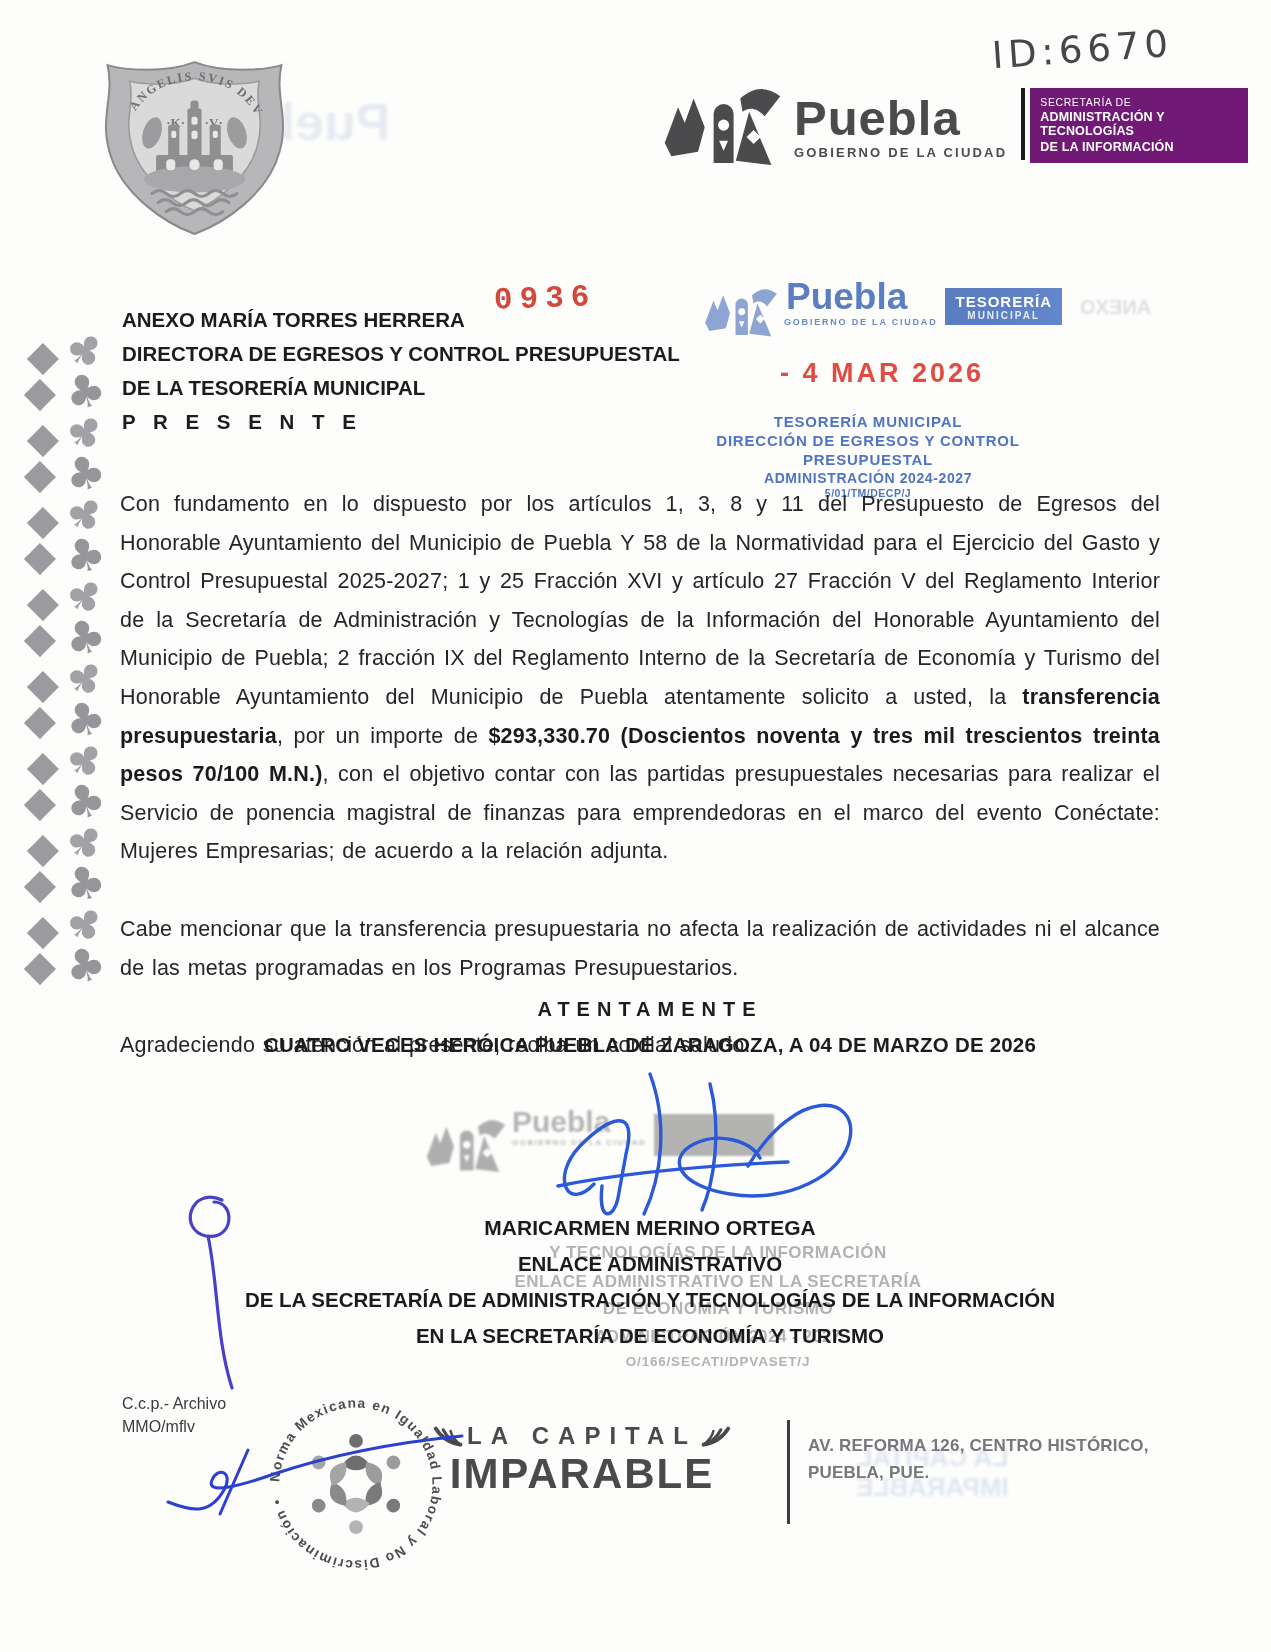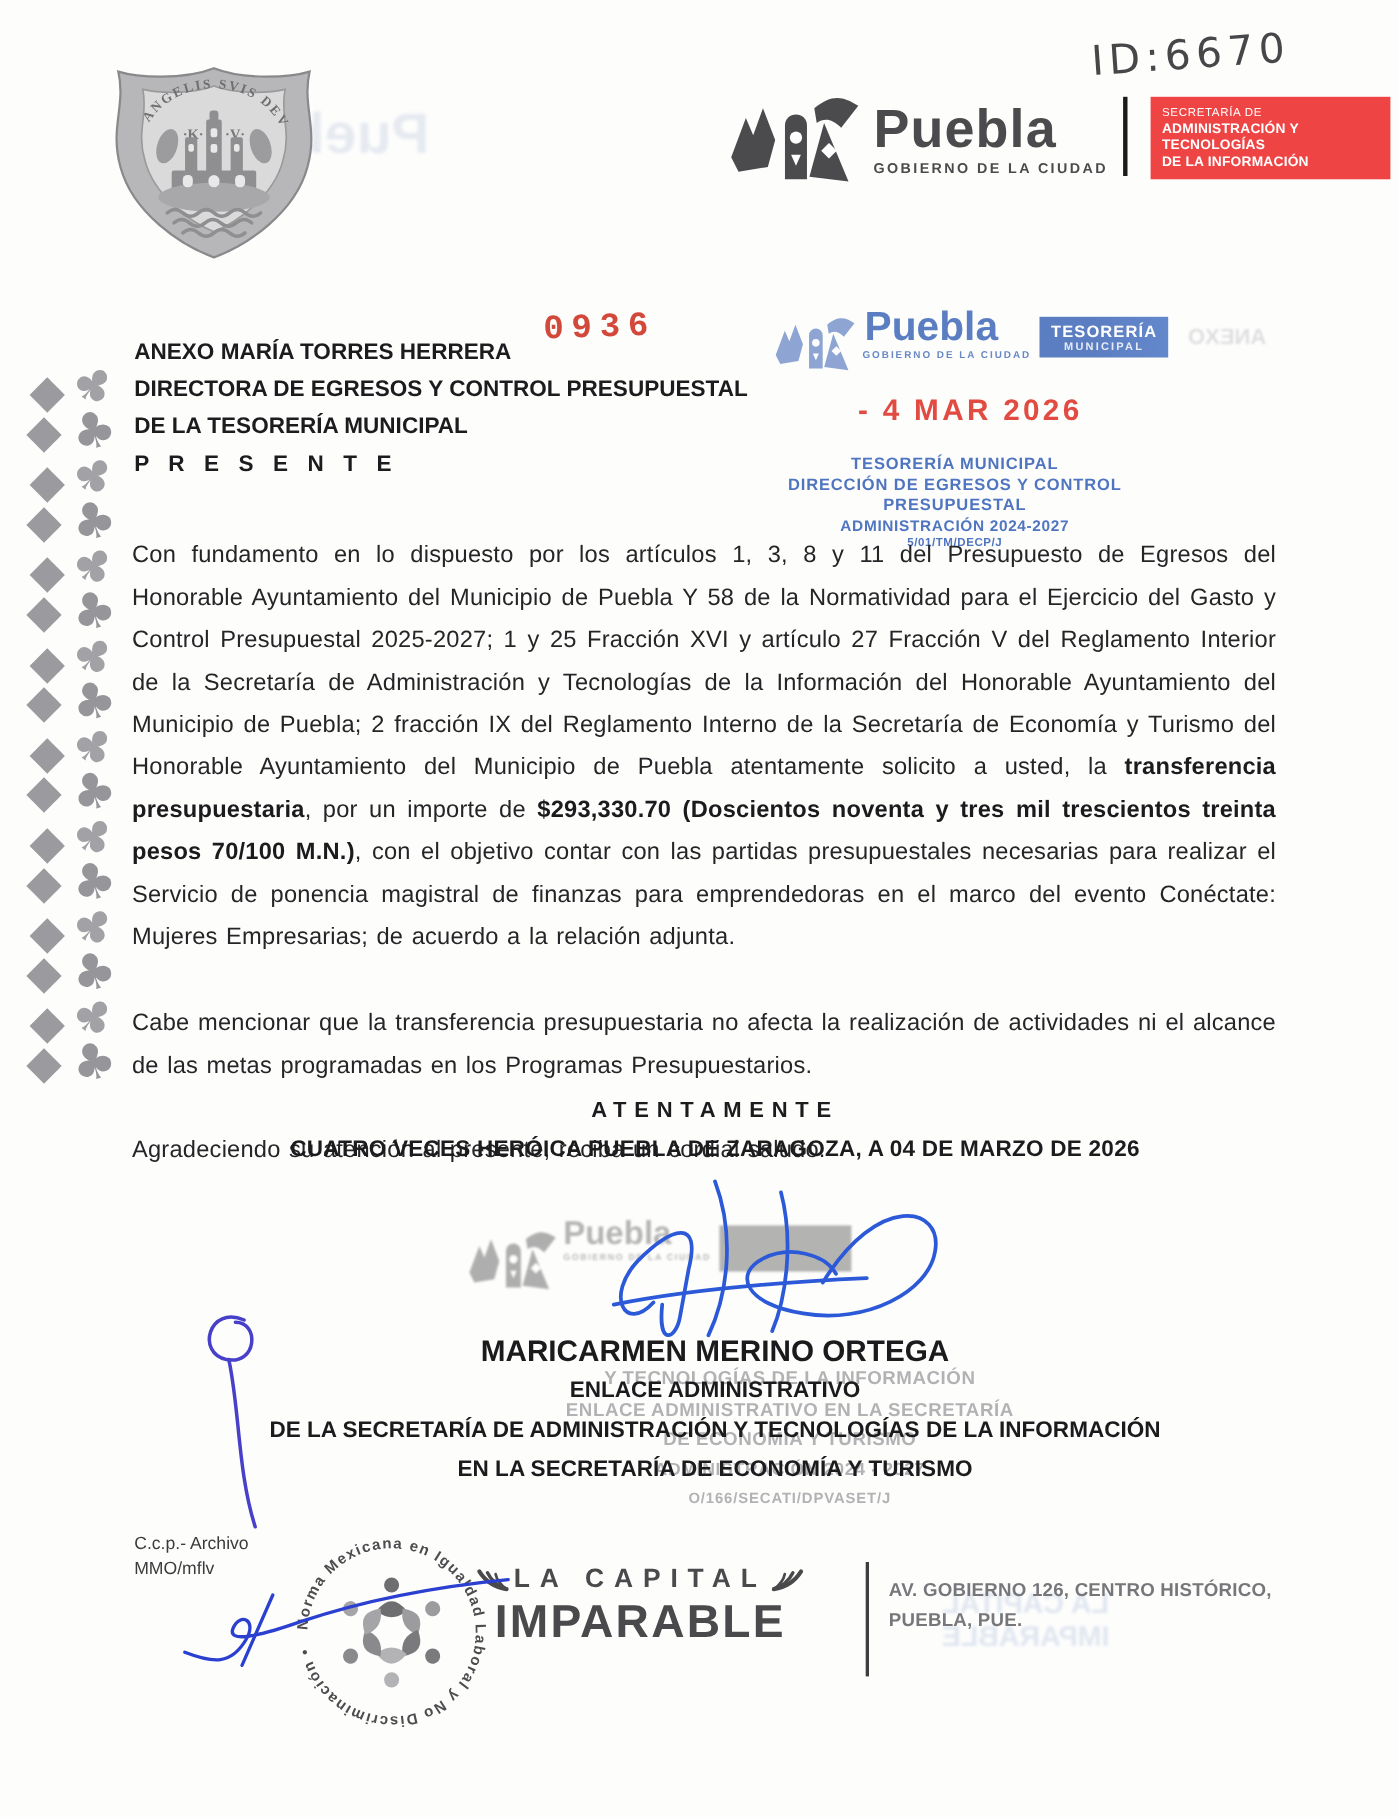--- a/index.html
+++ b/index.html
@@ -35,21 +35,21 @@
   .bleed-capital{left:856px;top:1442px;font-size:26px;line-height:30px;opacity:.3;color:#9db1d4;text-align:center;}
 
   
   .hdr{left:655px;top:72px;display:flex;align-items:flex-start;z-index:3;}
   .hdr-icon{width:135px;height:100px;color:#4b4b4d;margin-top:2px;}
   .hdr-text{margin-left:4px;margin-top:24px;}
   .hdr-brand{font-size:49px;font-weight:bold;color:#4b4b4d;letter-spacing:1px;line-height:44px;}
   .hdr-tag{font-size:13px;font-weight:bold;color:#4b4b4d;letter-spacing:2.2px;margin-top:5px;}
   .hdr-boxwrap{display:flex;margin-left:14px;margin-top:16px;}
   .hdr-bar{width:4px;height:72px;background:#1b1b1d;margin-right:5px;}
-  .hdr-box{background:#ef4444;color:#fff;padding:8px 12px 9px 10px;width:196px;margin-left:16px;}
+  .hdr-box{background:#701a75;color:#fff;padding:8px 12px 9px 10px;width:196px;}
   .hdr-box .l1{font-size:10.5px;letter-spacing:.6px;}
   .hdr-box .l2,.hdr-box .l3{font-size:12.5px;font-weight:bold;letter-spacing:.2px;margin-top:2px;}
 
   
   .hand-id{left:992px;top:28px;font-family:"DejaVu Sans",sans-serif;
     font-size:37px;color:#47474a;transform:rotate(-4deg);letter-spacing:5px;z-index:3;}
 
   
   .oficio{left:565px;top:222px;width:560px;text-align:center;
     font-size:21px;font-weight:bold;color:#1d1d1f;letter-spacing:.2px;z-index:3;}
@@ -107,21 +107,21 @@
     font-weight:bold;filter:blur(.4px);opacity:.8;z-index:2;}
   .ghost-stamp div{white-space:nowrap;}
   .ghost-stamp .g0,.ghost-stamp .g1{font-size:17px;line-height:29px;letter-spacing:.5px;}
   .ghost-stamp .g2{font-size:17px;line-height:26px;letter-spacing:.5px;}
   .ghost-stamp .g3{font-size:16px;line-height:30px;letter-spacing:.6px;}
   .ghost-stamp .g4{font-size:13.5px;line-height:20px;letter-spacing:.8px;}
 
   
   .signatory{left:130px;top:1210px;width:1040px;text-align:center;color:#1b1b1d;
     font-weight:bold;z-index:3;}
-  .signatory .n{font-size:27px;line-height:36px;}
+  .signatory .n{font-size:21px;line-height:36px;}
   .signatory .r{font-size:20.5px;line-height:36px;}
   .signatory .o1{font-size:20.5px;line-height:36px;}
   .signatory .o2{font-size:20.5px;line-height:36px;}
 
   
   .ccp{left:122px;top:1392px;font-size:16px;color:#3b3b3d;line-height:23px;z-index:3;}
   .flourish-svg{left:150px;top:1428px;z-index:4;}
   .seal-svg{left:258px;top:1386px;z-index:3;}
   .capital{left:432px;top:1418px;width:300px;text-align:center;color:#4a4a4c;z-index:3;}
   .capital .row1{display:flex;align-items:center;justify-content:center;gap:4px;}
@@ -402,17 +402,17 @@
           <path d="M4,34 C16,30 26,22 32,10" stroke-width="5"></path>
           <path d="M4,34 C12,28 18,22 20,12" stroke-width="4"></path>
         </g>
       </svg>
     </div>
     <div class="imp">IMPARABLE</div>
   </div>
 
   <div class="abs fdivider"></div>
   <div class="abs faddress">
-    <div>AV. GOBIERNO 126, CENTRO HISTÓRICO,</div>
+    <div>AV. REFORMA 126, CENTRO HISTÓRICO,</div>
     <div>PUEBLA, PUE.</div>
   </div>
 
 </div>
 
 </body></html>

